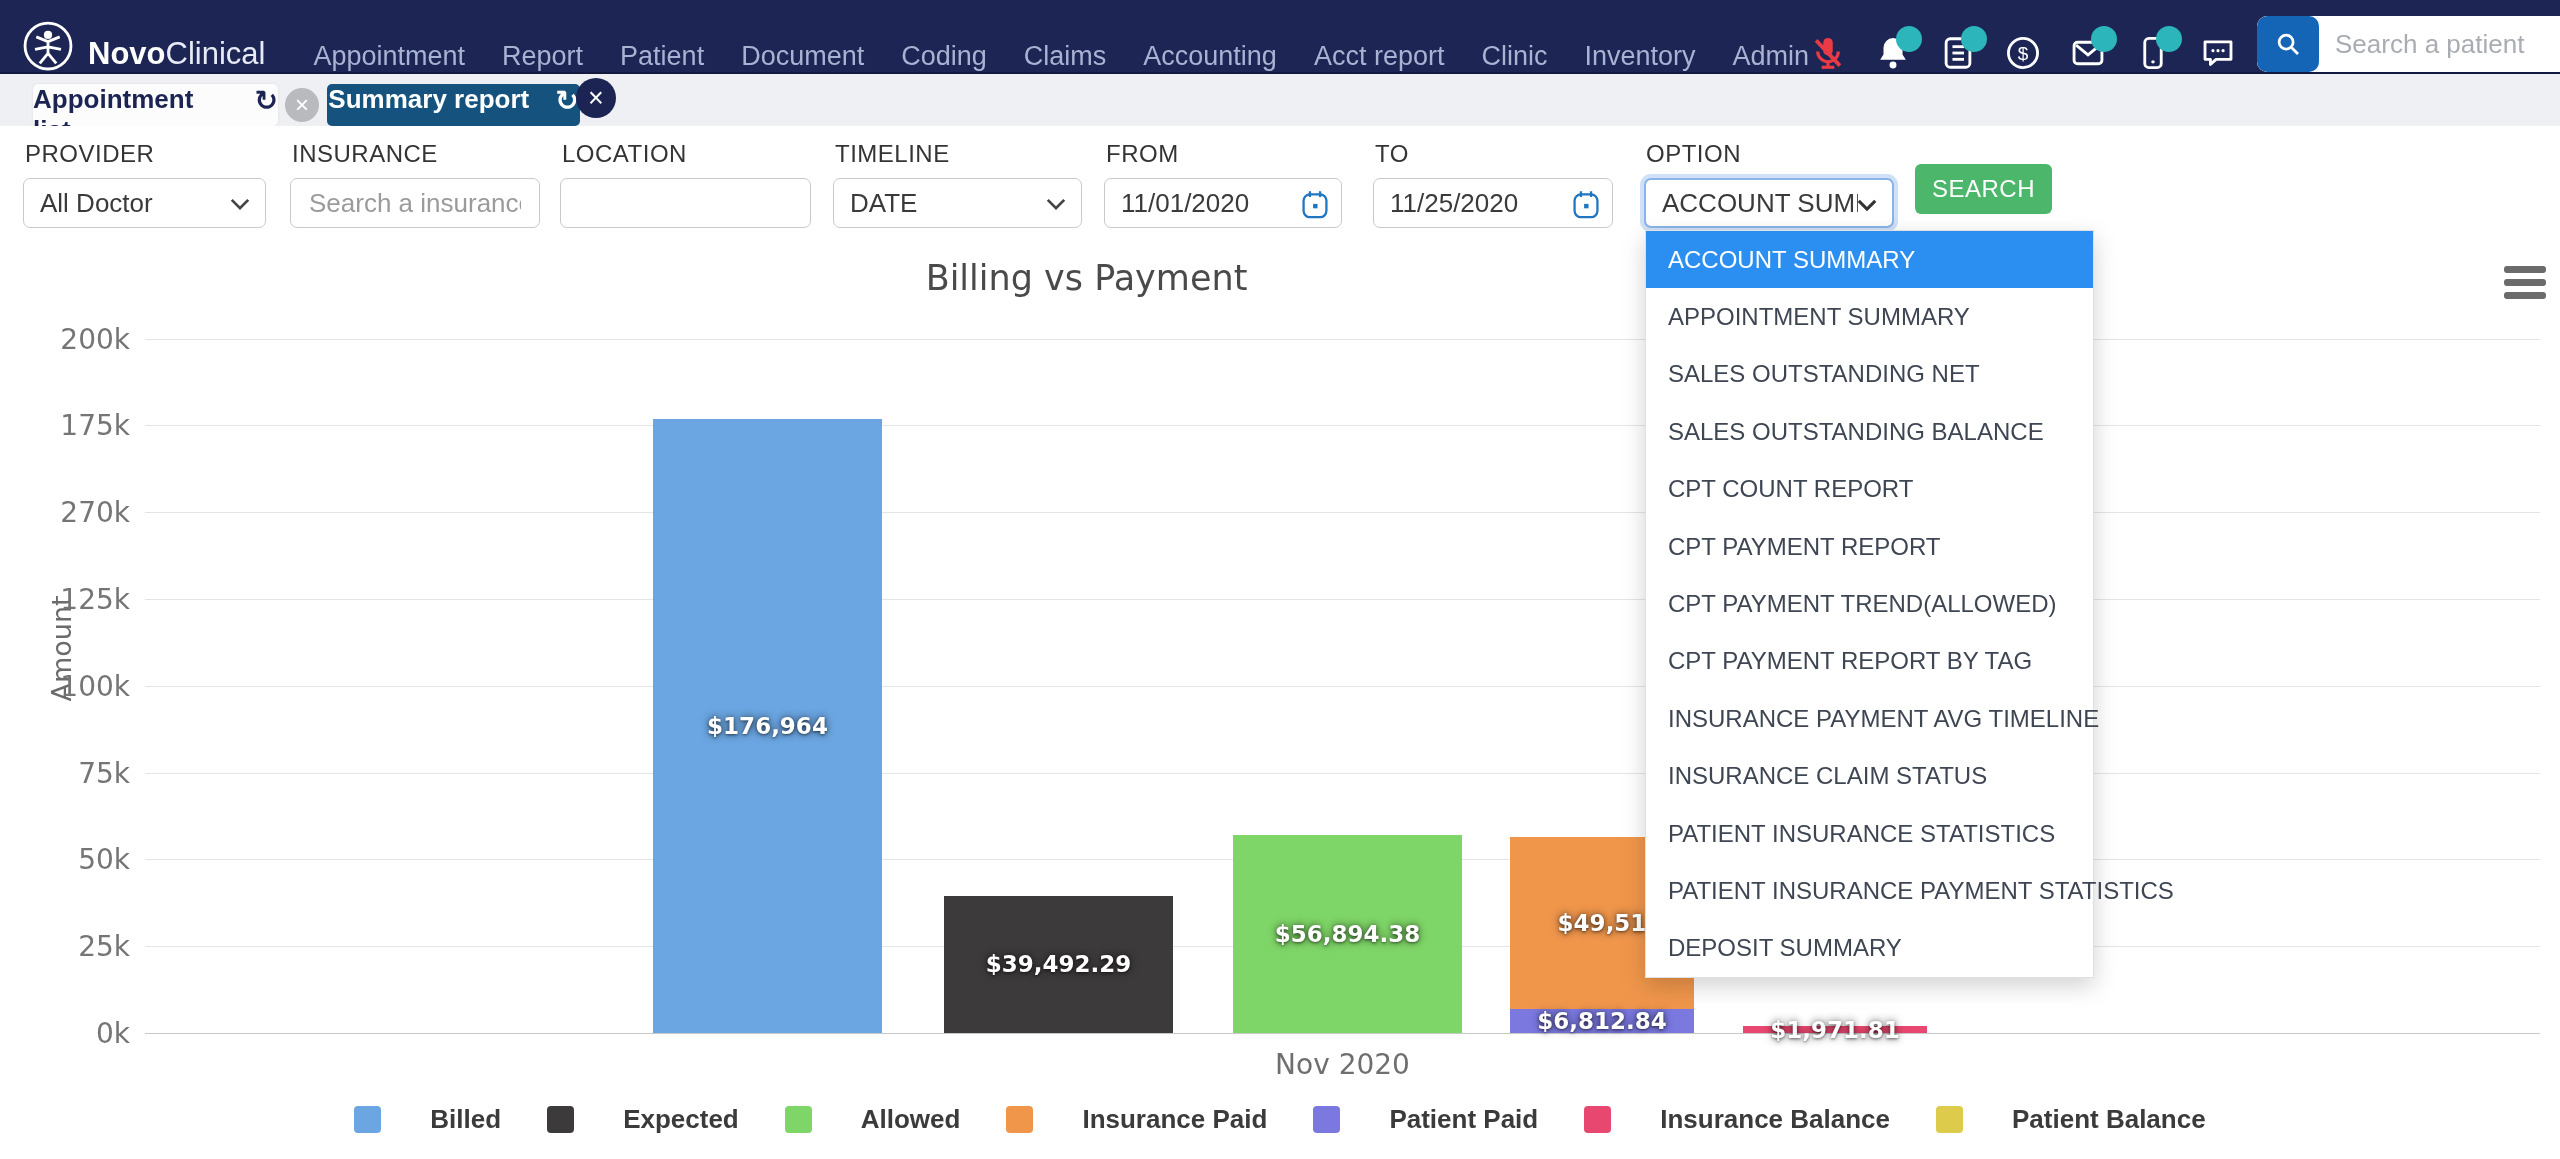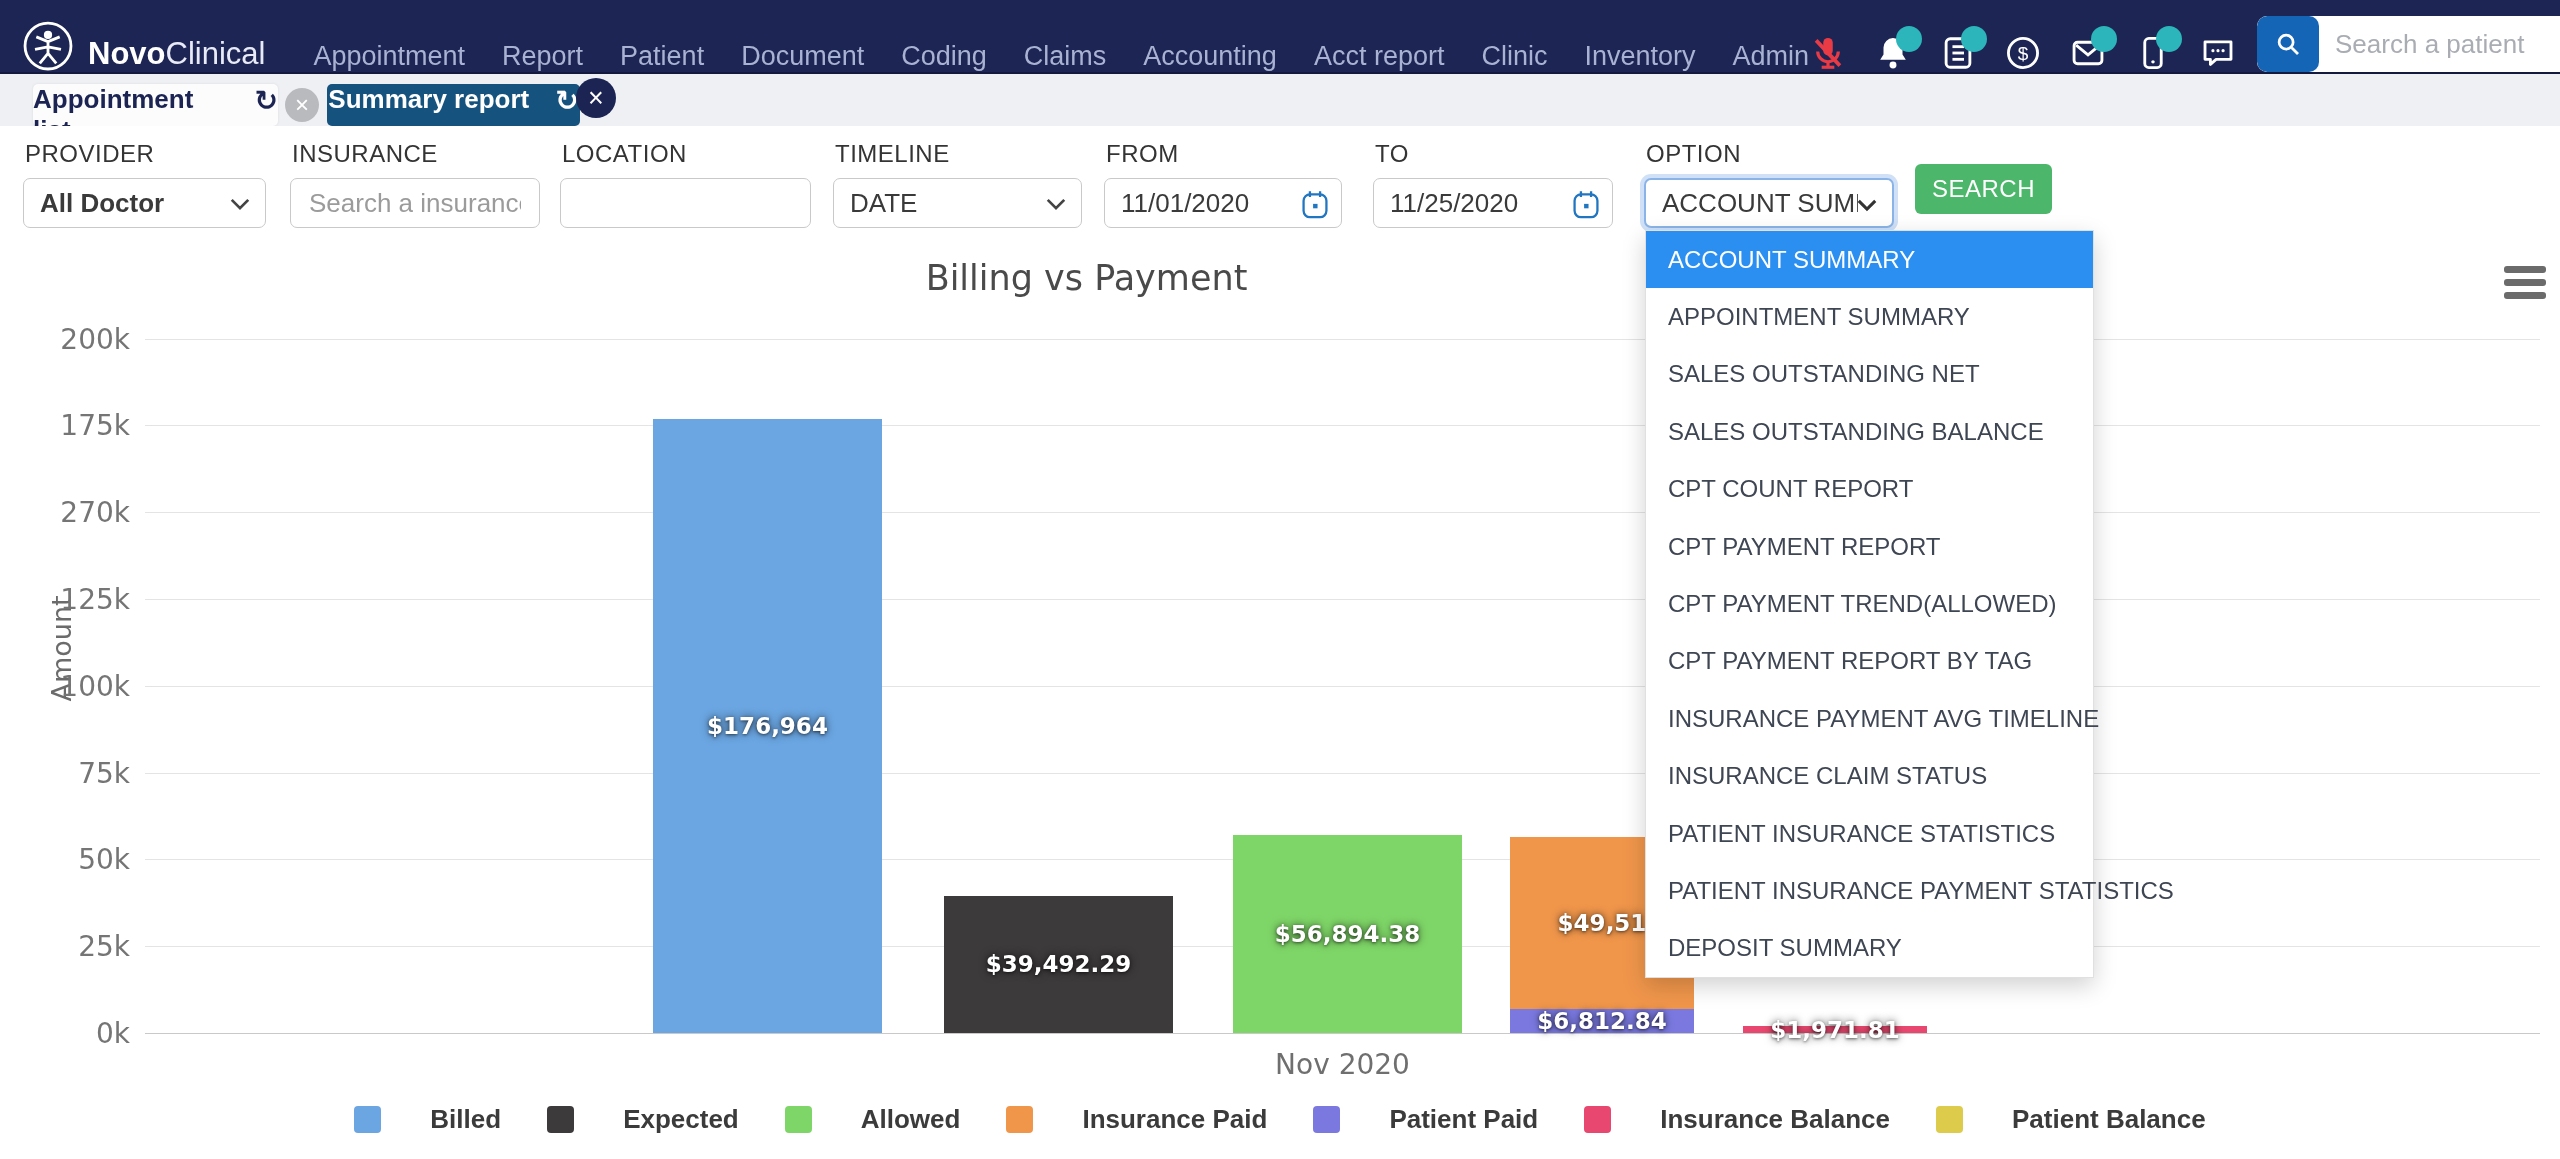--- a/index.html
+++ b/index.html
@@ -236,21 +236,21 @@
     <span>Summary report</span>
     <span class="refresh">↻</span>
   </div>
   <div class="tabclose tabclose-2">×</div>
 </div>
 
 <section class="filters">
 
   <div class="fgroup" style="left:23px;width:243px;">
     <div class="flabel">PROVIDER</div>
-    <div class="fcontrol" style="width:243px;font-weight:bold;">
+    <div class="fcontrol" style="width:243px;">
       <span>All Doctor</span>
       <span class="chev">
         <svg viewBox="0 0 16 10" fill="none" stroke="#444" stroke-width="2">
             <polyline points="2,2 8,8 14,2"></polyline>
           </svg>
       </span>
     </div>
   </div>
 
   <div class="fgroup" style="left:290px;width:250px;">

